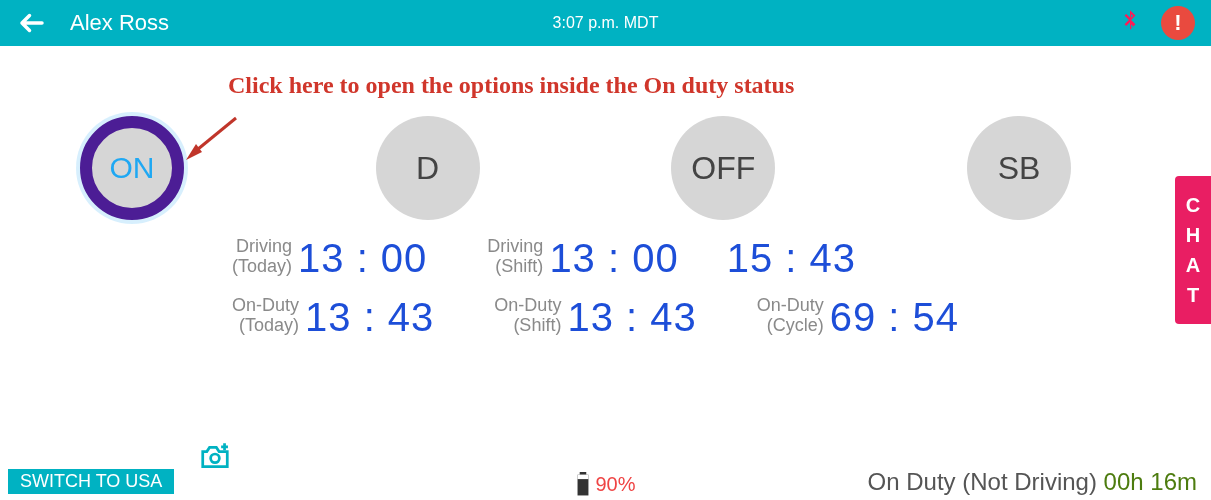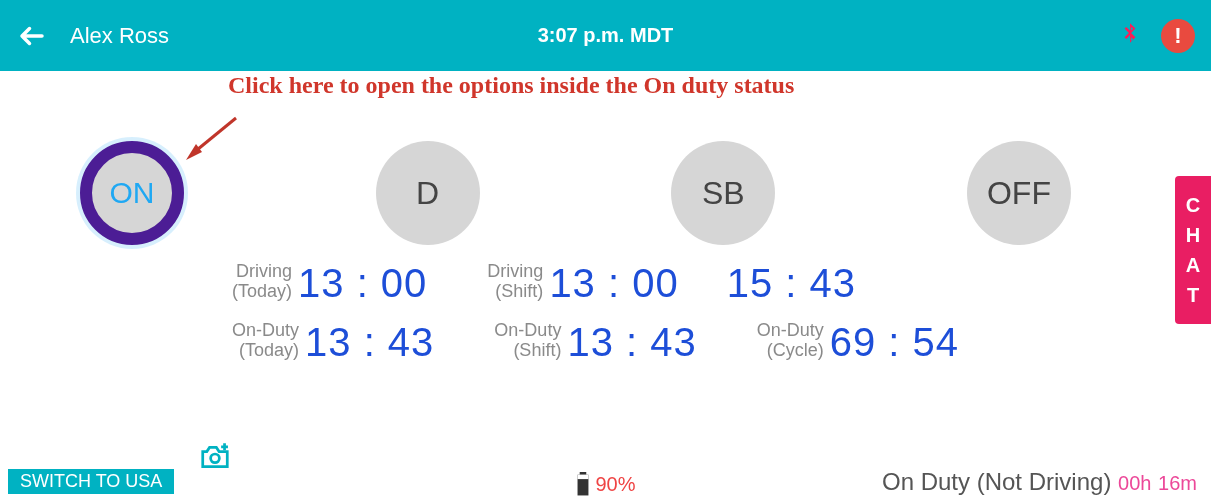--- a/index.html
+++ b/index.html
@@ -6,21 +6,21 @@
     body {
       font-family: Arial, Helvetica, sans-serif;
       background: #fff;
       width: 1211px;
       height: 500px;
       overflow: hidden;
       position: relative;
     }
     .header {
       background: #00B2C2;
-      height: 71px;
+      height: 46px;
       display: flex;
       align-items: center;
       padding: 0 14px;
       color: #fff;
       position: relative;
     }
     .back-icon {
       width: 36px;
       height: 36px;
       display: flex;
@@ -30,22 +30,22 @@
       cursor: pointer;
     }
     .header-title {
       font-size: 22px;
       font-weight: 500;
     }
     .header-time {
       position: absolute;
       left: 50%;
       transform: translateX(-50%);
-      font-size: 20px;
-      font-weight: 700;
+      font-size: 16px;
+      font-weight: 400;
     }
     .header-right {
       position: absolute;
       right: 16px;
       display: flex;
       align-items: center;
       gap: 18px;
     }
     .bt-icon { color: #FF0044; }
     .alert-badge {
@@ -186,21 +186,21 @@
       color: #ef4444;
       font-size: 20px;
     }
     .footer-right {
       position: absolute;
       bottom: 4px;
       right: 14px;
       font-size: 24px;
       color: #555;
     }
-    .footer-right .teal { color: #ec4899; font-size: 20px; }
+    .footer-right .teal { color: #4d7c0f; font-size: 24px; }
   </style>
 </head>
 <body>
 
 <div class="header">
   <div class="back-icon">
     <svg width="30" height="30" viewBox="0 0 24 24">
         <path fill="none" stroke="#fff" stroke-width="2.8" stroke-linecap="round" stroke-linejoin="round" d="M20 12H4M10 6l-6 6 6 6"></path>
       </svg>
   </div>
@@ -227,24 +227,24 @@
 </div>
 
 <div class="status-row">
   <div class="status-btn on">
       <span>ON</span>
     </div>
   <div class="status-btn">
       <span>D</span>
     </div>
   <div class="status-btn">
+      <span>OFF</span>
+    </div>
+  <div class="status-btn">
       <span>SB</span>
-    </div>
-  <div class="status-btn">
-      <span>OFF</span>
     </div>
 </div>
 
 <div class="stats">
   <div class="stats-row">
     <div class="stat">
       <div class="stat-label"><span>Driving</span><br><span>(Today)</span></div>
       <div class="stat-value">13 : 00</div>
     </div>
     <div class="stat">

